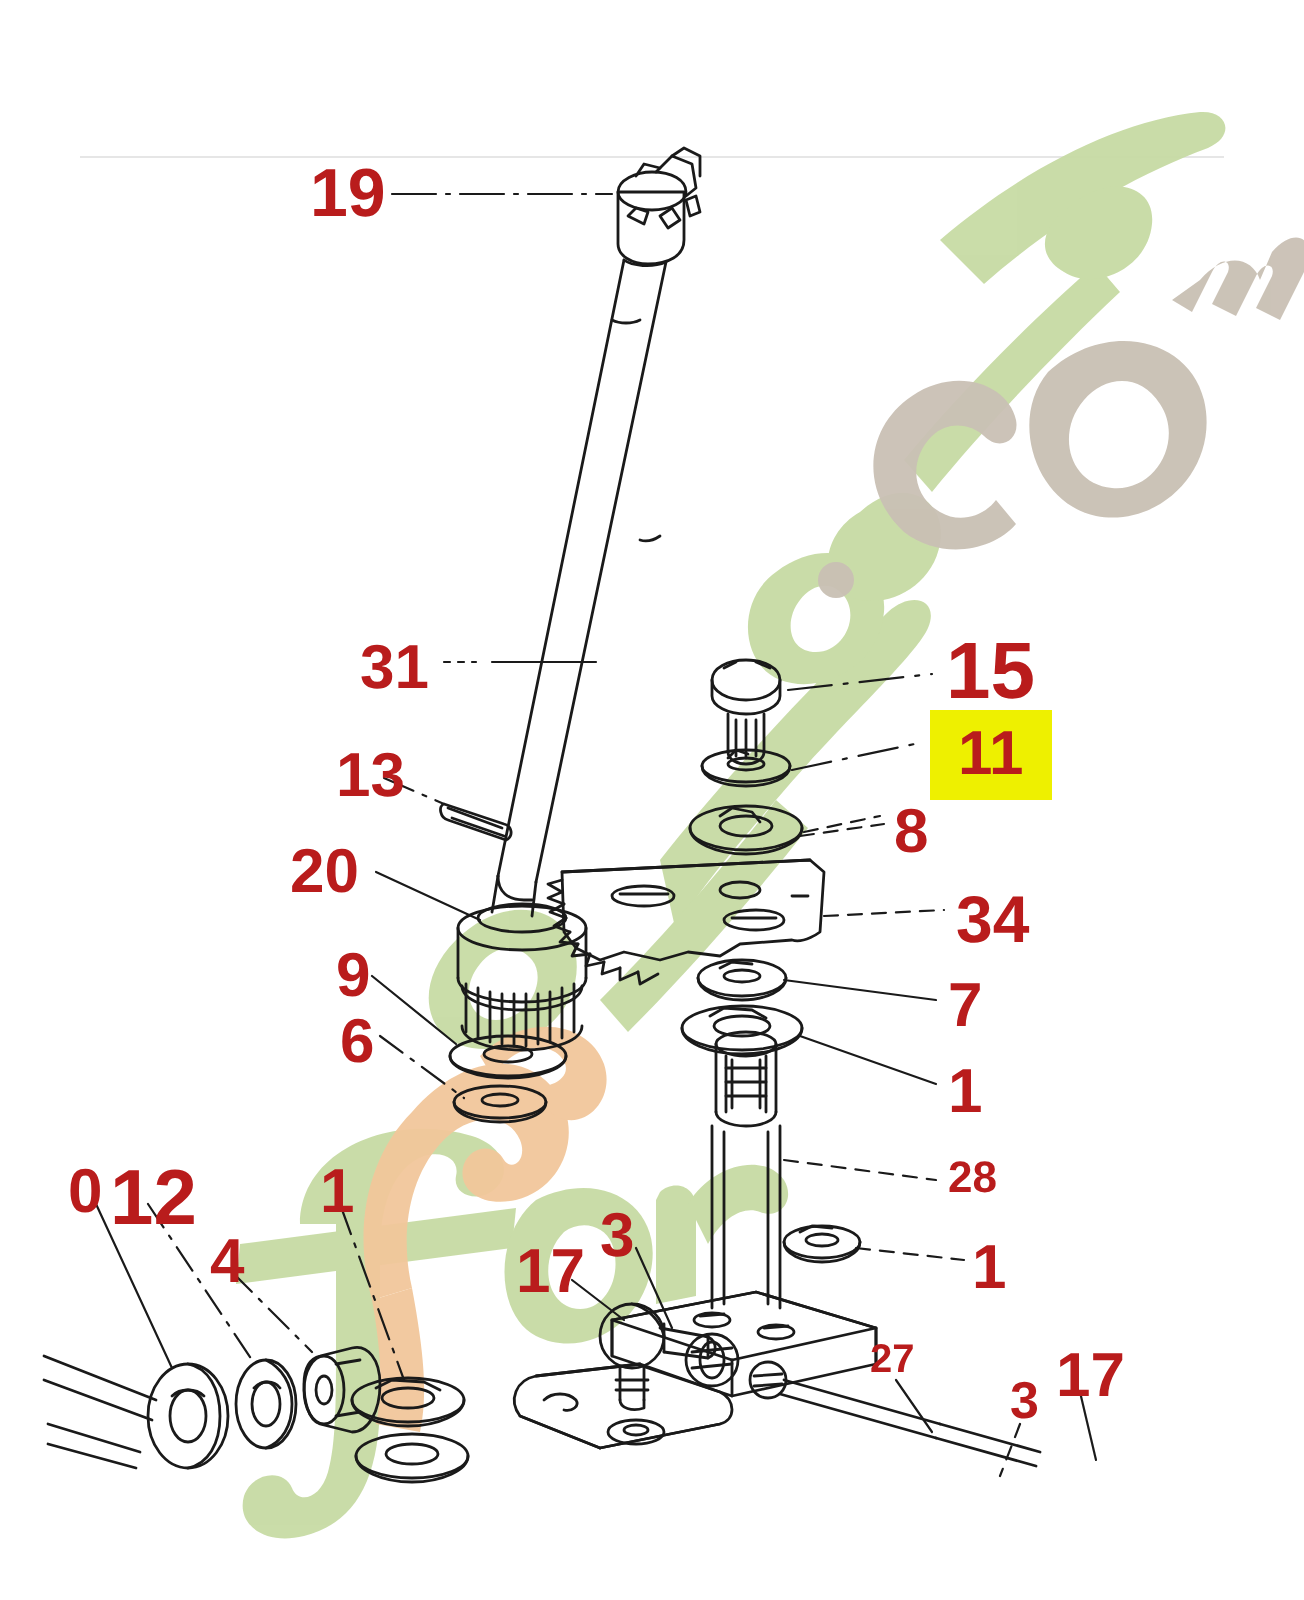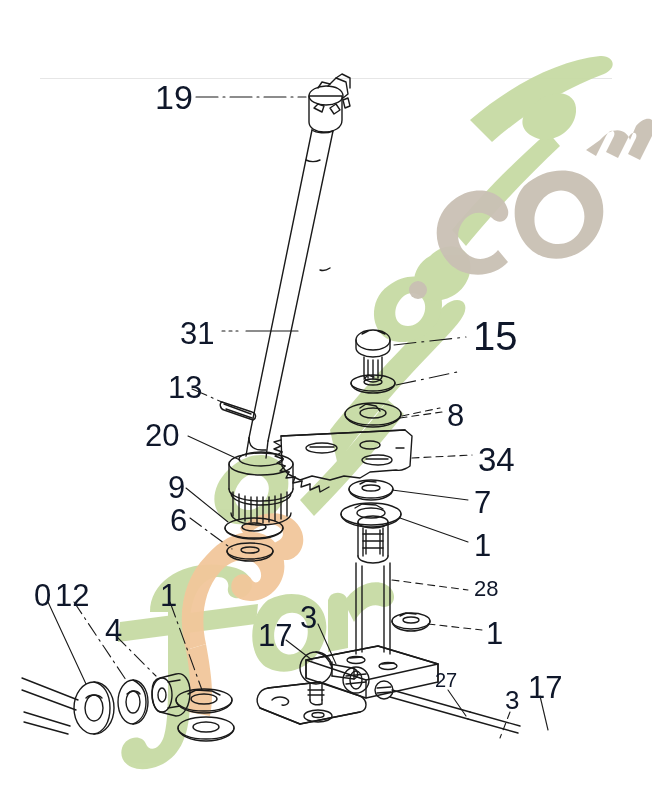--- a/index.html
+++ b/index.html
@@ -43,22 +43,22 @@
   }
   #labels {
     position: absolute;
     left: 0; top: 0;
     width: 652px;
     height: 800px;
   }
   .lbl {
     position: absolute;
     font-family: "Liberation Sans", sans-serif;
-    font-weight: 400;
-    color: #0f172a;
+    font-weight: 700;
+    color: #b91c1c;
     line-height: 1;
     white-space: nowrap;
     letter-spacing: 0px;
   }
   .lbl.hl {
     background: #eef000;
     padding: 6px 14px 8px 14px;
   }
 </style>
 </head>
@@ -452,29 +452,30 @@
         <path d="M170 602 L202 690" stroke-dasharray="16,5,2,5"></path>
       </g>
     </g>
   </svg>
 
   <div id="labels">
       <div class="lbl" style="left: 155px; top: 80px; font-size: 34px;">19</div>
       <div class="lbl" style="left: 180px; top: 318px; font-size: 31px;">31</div>
       <div class="lbl" style="left: 473px; top: 316px; font-size: 40px;">15</div>
       <div class="lbl" style="left: 152px; top: 372px; font-size: 31px; margin-left: 16px;">13</div>
+      <div class="lbl hl" style="left: 465px; top: 355px; font-size: 31px; background: rgb(238, 240, 0);">11</div>
       <div class="lbl" style="left: 447px; top: 400px; font-size: 31px;">8</div>
       <div class="lbl" style="left: 145px; top: 420px; font-size: 31px;">20</div>
       <div class="lbl" style="left: 478px; top: 443px; font-size: 33px;">34</div>
       <div class="lbl" style="left: 168px; top: 472px; font-size: 31px;">9</div>
       <div class="lbl" style="left: 474px; top: 487px; font-size: 31px;">7</div>
       <div class="lbl" style="left: 170px; top: 505px; font-size: 31px;">6</div>
       <div class="lbl" style="left: 474px; top: 530px; font-size: 31px;">1</div>
       <div class="lbl" style="left: 34px; top: 580px; font-size: 31px;">0</div>
-      <div class="lbl" style="left: 55px; top: 580px; font-size: 31px;">12</div>
+      <div class="lbl" style="left: 55px; top: 580px; font-size: 39px;">12</div>
       <div class="lbl" style="left: 160px; top: 580px; font-size: 31px;">1</div>
       <div class="lbl" style="left: 474px; top: 578px; font-size: 22px;">28</div>
       <div class="lbl" style="left: 105px; top: 615px; font-size: 31px;">4</div>
       <div class="lbl" style="left: 300px; top: 602px; font-size: 31px;">3</div>
       <div class="lbl" style="left: 258px; top: 620px; font-size: 31px;">17</div>
       <div class="lbl" style="left: 486px; top: 618px; font-size: 31px;">1</div>
       <div class="lbl" style="left: 435px; top: 670px; font-size: 20px;">27</div>
       <div class="lbl" style="left: 528px; top: 672px; font-size: 31px;">17</div>
       <div class="lbl" style="left: 505px; top: 687px; font-size: 26px;">3</div>
     </div>

